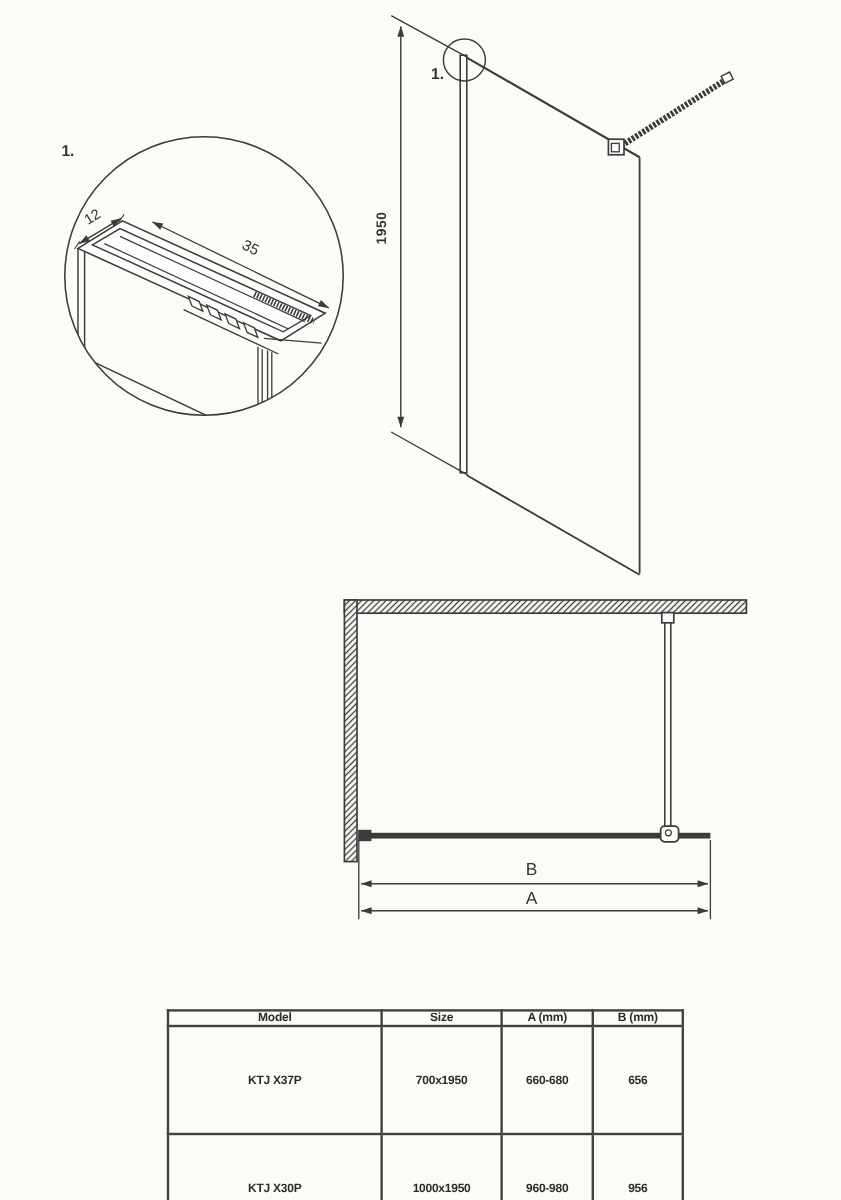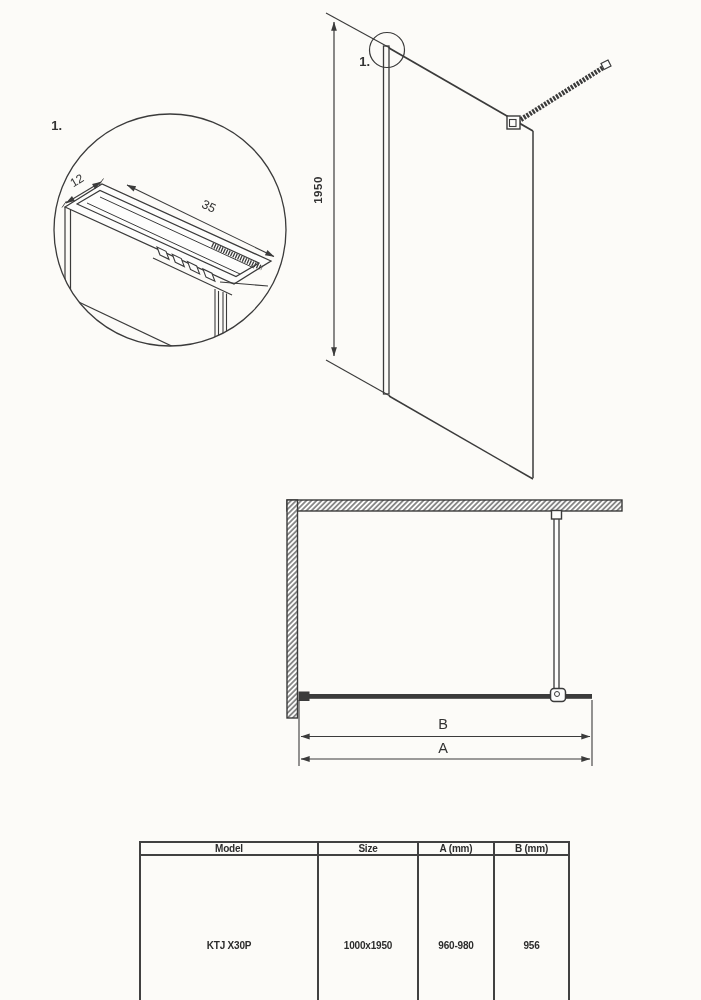--- a/index.html
+++ b/index.html
@@ -143,19 +143,25 @@
   <thead>
     <tr>
       <th>Model</th>
       <th>Size</th>
       <th>A (mm)</th>
       <th>B (mm)</th>
     </tr>
   </thead>
   <tbody>
     <tr>
+      <td>KTJ X37P</td>
+      <td>700x1950</td>
+      <td>660-680</td>
+      <td>656</td>
+    </tr>
+    <tr>
       <td>KTJ X30P</td>
       <td>1000x1950</td>
       <td>960-980</td>
       <td>956</td>
     </tr>
   </tbody>
 </table>
 
 </body></html>

